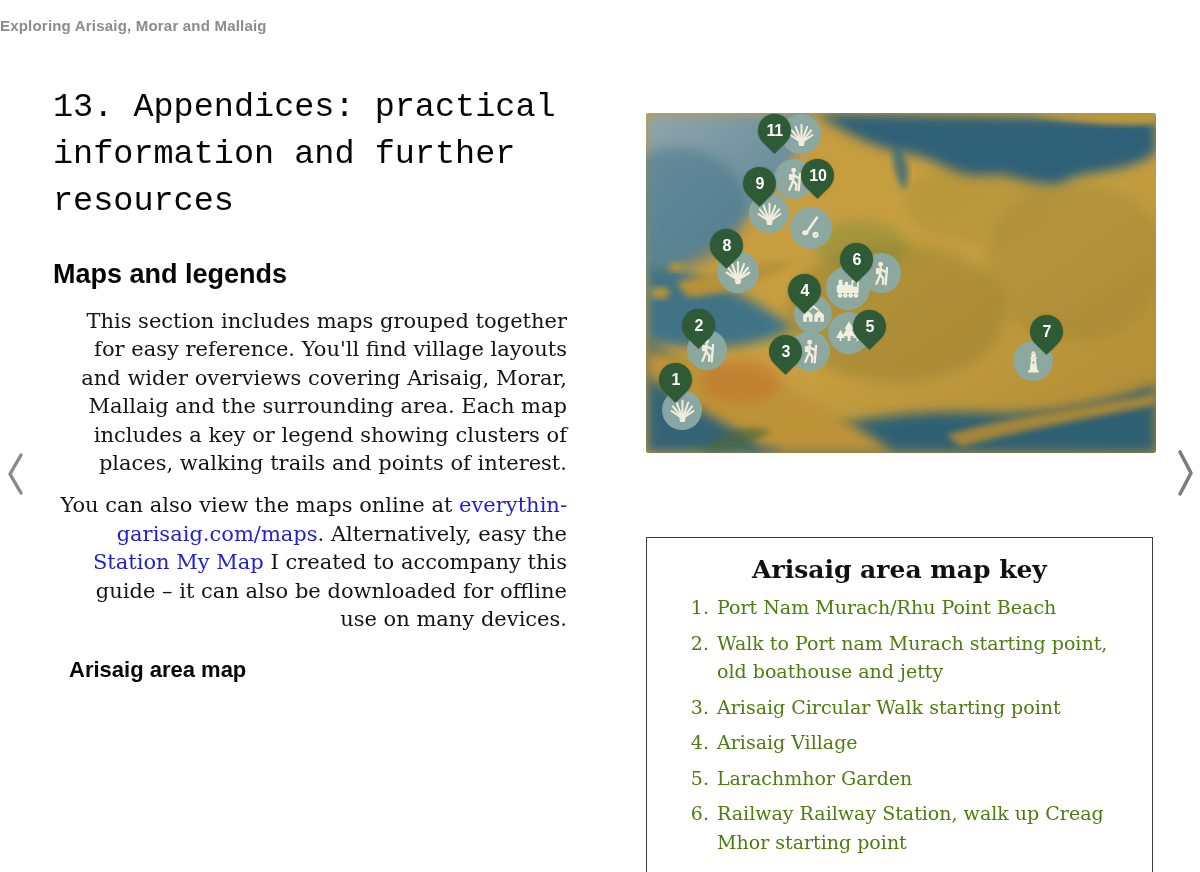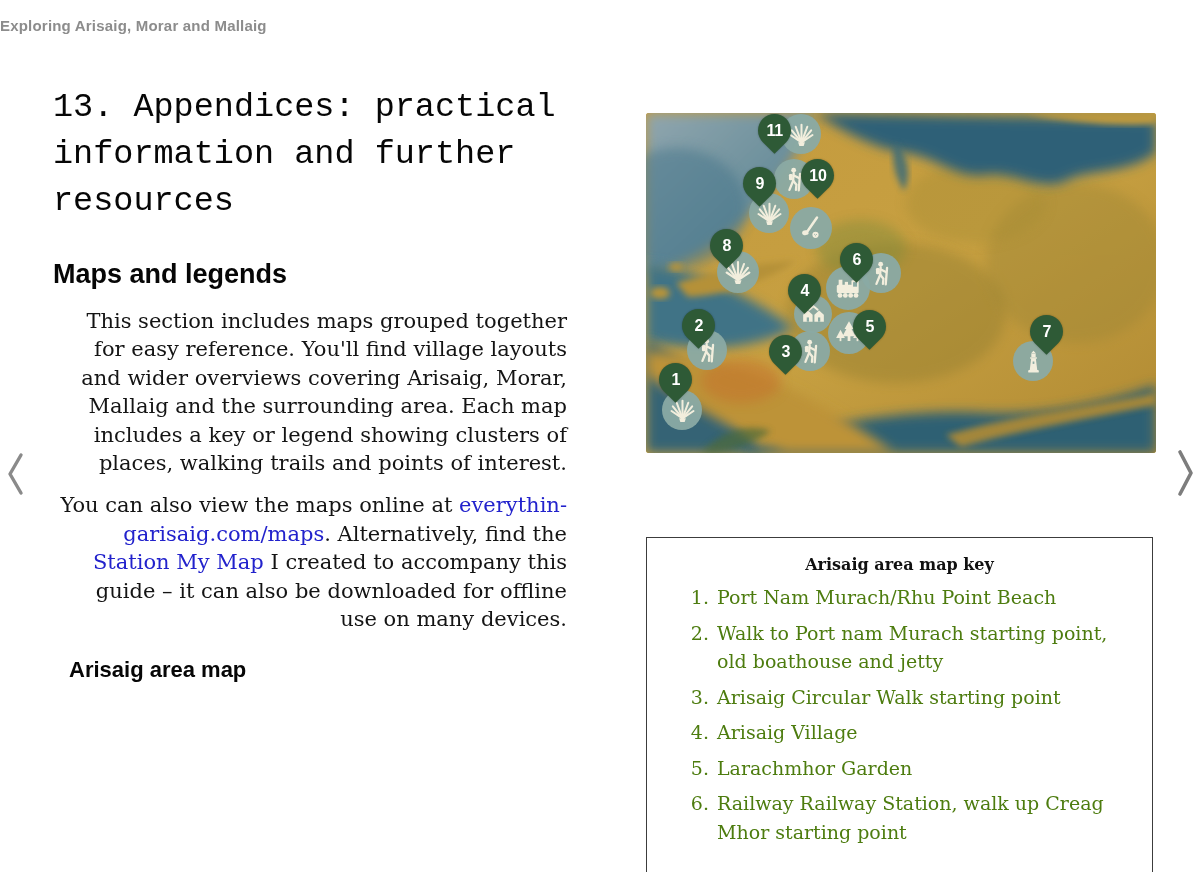--- a/index.html
+++ b/index.html
@@ -34,21 +34,21 @@
   .pin{position:absolute;width:33px;height:33px;background:#2e5a36;
        border-radius:50% 50% 50% 0;transform:rotate(-45deg);
        display:flex;align-items:center;justify-content:center;z-index:3;
        box-shadow:0 0 2px rgba(0,0,0,.3);}
   .pin-num{transform:rotate(45deg);color:#fff;font-weight:700;font-size:16px;
            letter-spacing:-.3px;font-family:"Liberation Sans",sans-serif;}
 
   
   .key-box{position:absolute;left:646px;top:537px;width:507px;height:380px;
            border:1px solid #3c3c3c;background:#fff;box-sizing:border-box;}
-  .key-title{font-family:"DejaVu Serif",serif;font-weight:700;font-size:16px;
+  .key-title{font-family:"DejaVu Serif",serif;font-weight:700;font-size:25px;
              text-align:center;margin:17px 10px 9px;color:#111;}
   .key-list{margin:8px;padding:0 26px 0 60px;font-family:"DejaVu Serif",serif;
             font-size:19px;line-height:28.5px;color:#4d7c0f;}
   .key-list li{margin-bottom:7px;padding-left:2px;}
 
   .sprite{position:absolute;width:0;height:0;overflow:hidden;}
 </style>
 </head>
 <body>
 
@@ -133,21 +133,21 @@
   <button class="nav-btn nav-next" aria-label="Next page">
     <svg width="18" height="50" viewBox="0 0 18 50">
       <path d="M3 4 L14 25 L3 46" fill="none" stroke="#7d7d7d" stroke-width="3.6" stroke-linecap="round" stroke-linejoin="round"></path>
     </svg>
   </button>
 
   <div class="article">
     <h1 class="chapter-h">13. Appendices: practical information and further resources</h1>
     <h2 class="section-h">Maps and legends</h2>
     <p><span>This section includes maps grouped together for easy reference. You'll find village layouts and wider overviews covering Arisaig, Morar, Mal­laig and the surrounding area. Each map includes a key or legend showing clusters of places, walking trails and points of interest.</span></p>
-    <p class="p2"><span>You can also view the maps online at </span><a>everythin­garisaig.com/maps</a><span>. Alternatively, find the </span><a>Station My Map</a><span> I created to accompany this guide – it can also be downloaded for offline use on many devices.</span></p>
+    <p class="p2"><span>You can also view the maps online at </span><a>everythin­garisaig.com/maps</a><span>. Alternatively, easy the </span><a>Station My Map</a><span> I created to accompany this guide – it can also be downloaded for offline use on many devices.</span></p>
     <h3 class="map-h">Arisaig area map</h3>
   </div>
 
   <div class="map-figure">
     <svg class="wc" width="510" height="340" viewBox="0 0 510 340">
       <defs>
         <filter id="wb1" x="-25%" y="-25%" width="150%" height="150%">
             <feGaussianBlur stdDeviation="6"></feGaussianBlur>
           </filter>
         <filter id="wb2" x="-25%" y="-25%" width="150%" height="150%">

